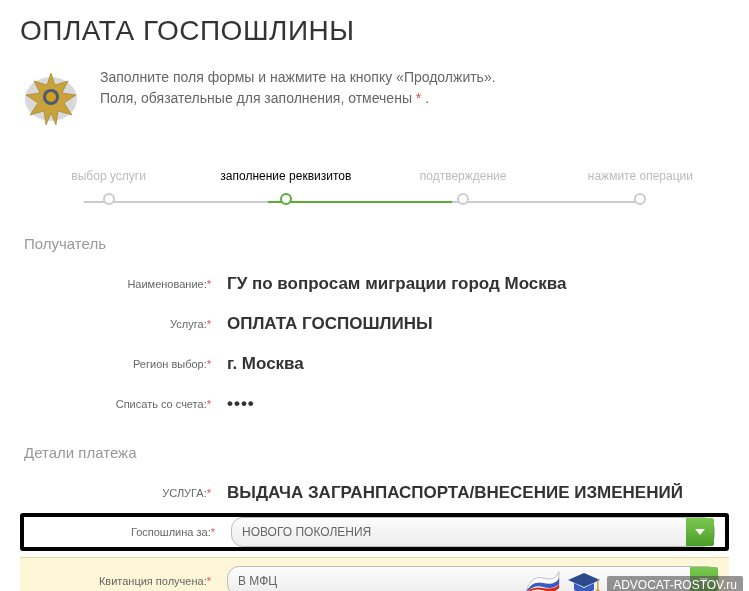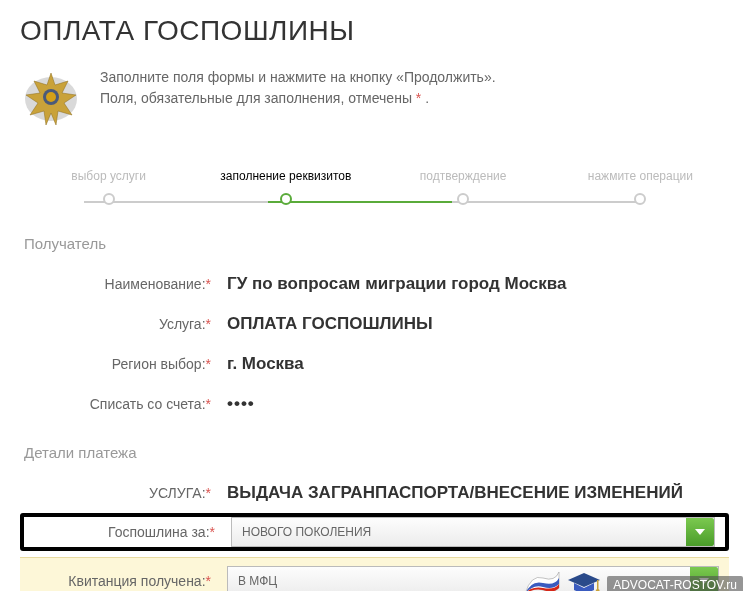--- a/index.html
+++ b/index.html
@@ -86,21 +86,21 @@
     }
     .form-row {
       display: flex;
       align-items: center;
       padding: 10px 0;
       min-height: 38px;
     }
     .form-label {
       width: 195px;
       text-align: right;
-      font-size: 14px;
+      font-size: 11px;
       color: #666;
       padding-right: 4px;
     }
     .form-value {
       font-size: 17px;
       font-weight: bold;
       color: #333;
       padding-left: 12px;
     }
     .form-value.masked {
@@ -109,21 +109,21 @@
     .select-wrap {
       position: relative;
       flex: 1;
       margin-left: 12px;
       margin-right: 10px;
     }
     .select-box {
       width: 100%;
       height: 30px;
       border: 1px solid #bbb;
-      border-radius: 0;
+      border-radius: 12px;
       background: linear-gradient(#fdfdfd, #ececec);
       font-size: 12px;
       color: #666;
       padding: 0 34px 0 10px;
       display: flex;
       align-items: center;
       cursor: pointer;
     }
     .select-arrow {
       position: absolute;

